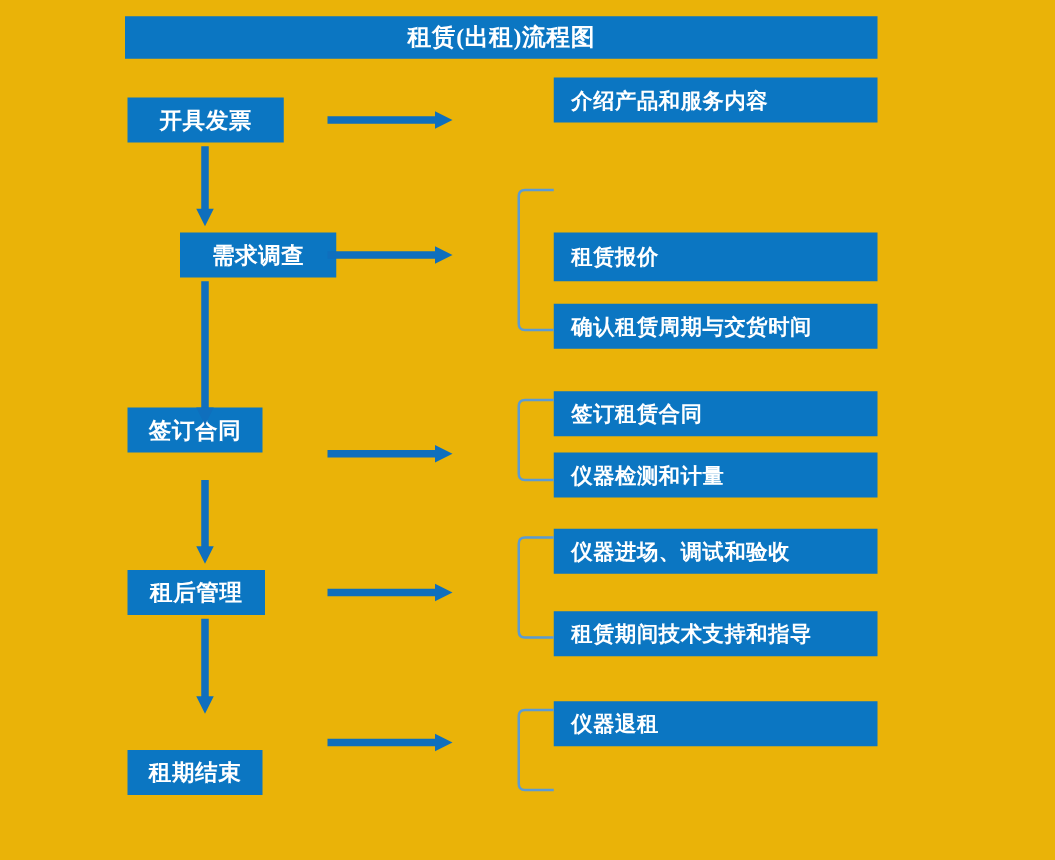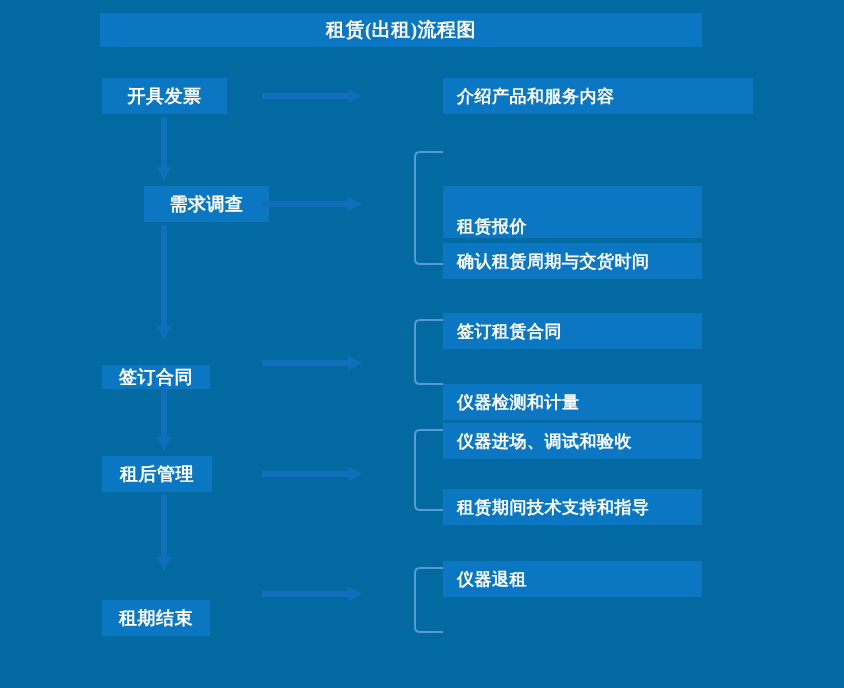--- a/index.html
+++ b/index.html
@@ -7,21 +7,21 @@
     padding: 0;
     background: #ffffff;
   }
   body {
     font-family: "Liberation Serif", "DejaVu Serif", serif;
   }
   #canvas {
     position: relative;
     width: 844px;
     height: 688px;
-    background: #0369a1;
+    background: #eab308;
     overflow: hidden;
   }
   .box {
     position: absolute;
     background: #0b76c2;
     color: #ffffff;
     display: flex;
     align-items: center;
     box-sizing: border-box;
     font-weight: bold;
@@ -64,50 +64,50 @@
   </div>
 
   <div class="box stage-box" style="left:102px; top:78px; width:125px; height:36px;">
     <span>开具发票</span>
   </div>
 
   <div class="box stage-box" style="left:102px; top:186px; width:125px; height:36px;margin-left:42px;">
     <span>需求调查</span>
   </div>
 
-  <div class="box stage-box" style="left:102px; top:365px; width:108px; height:24px;align-items:center;">
+  <div class="box stage-box" style="left:102px; top:326px; width:108px; height:36px;align-items:center;">
     <span>签订合同</span>
   </div>
 
   <div class="box stage-box" style="left:102px; top:456px; width:110px; height:36px;">
     <span>租后管理</span>
   </div>
 
   <div class="box stage-box" style="left:102px; top:600px; width:108px; height:36px;">
     <span>租期结束</span>
   </div>
 
-  <div class="box detail-box" style="left:443px; top:78px; width:310px; height:36px;">
+  <div class="box detail-box" style="left:443px; top:62px; width:259px; height:36px;">
     <span>介绍产品和服务内容</span>
   </div>
 
 
-  <div class="box detail-box" style="left:443px; top:186px; width:259px; height:52px;align-items:flex-end;">
+  <div class="box detail-box" style="left:443px; top:186px; width:259px; height:39px;">
     <span>租赁报价</span>
   </div>
 
   <div class="box detail-box" style="left:443px; top:243px; width:259px; height:36px;">
     <span>确认租赁周期与交货时间</span>
   </div>
 
   <div class="box detail-box" style="left:443px; top:313px; width:259px; height:36px;">
     <span>签订租赁合同</span>
   </div>
 
-  <div class="box detail-box" style="left:443px; top:362px; width:259px; height:36px;margin-top:22px;">
+  <div class="box detail-box" style="left:443px; top:362px; width:259px; height:36px;">
     <span>仪器检测和计量</span>
   </div>
 
   <div class="box detail-box" style="left:443px; top:423px; width:259px; height:36px;">
     <span>仪器进场、调试和验收</span>
   </div>
 
   <div class="box detail-box" style="left:443px; top:489px; width:259px; height:36px;">
     <span>租赁期间技术支持和指导</span>
   </div>

